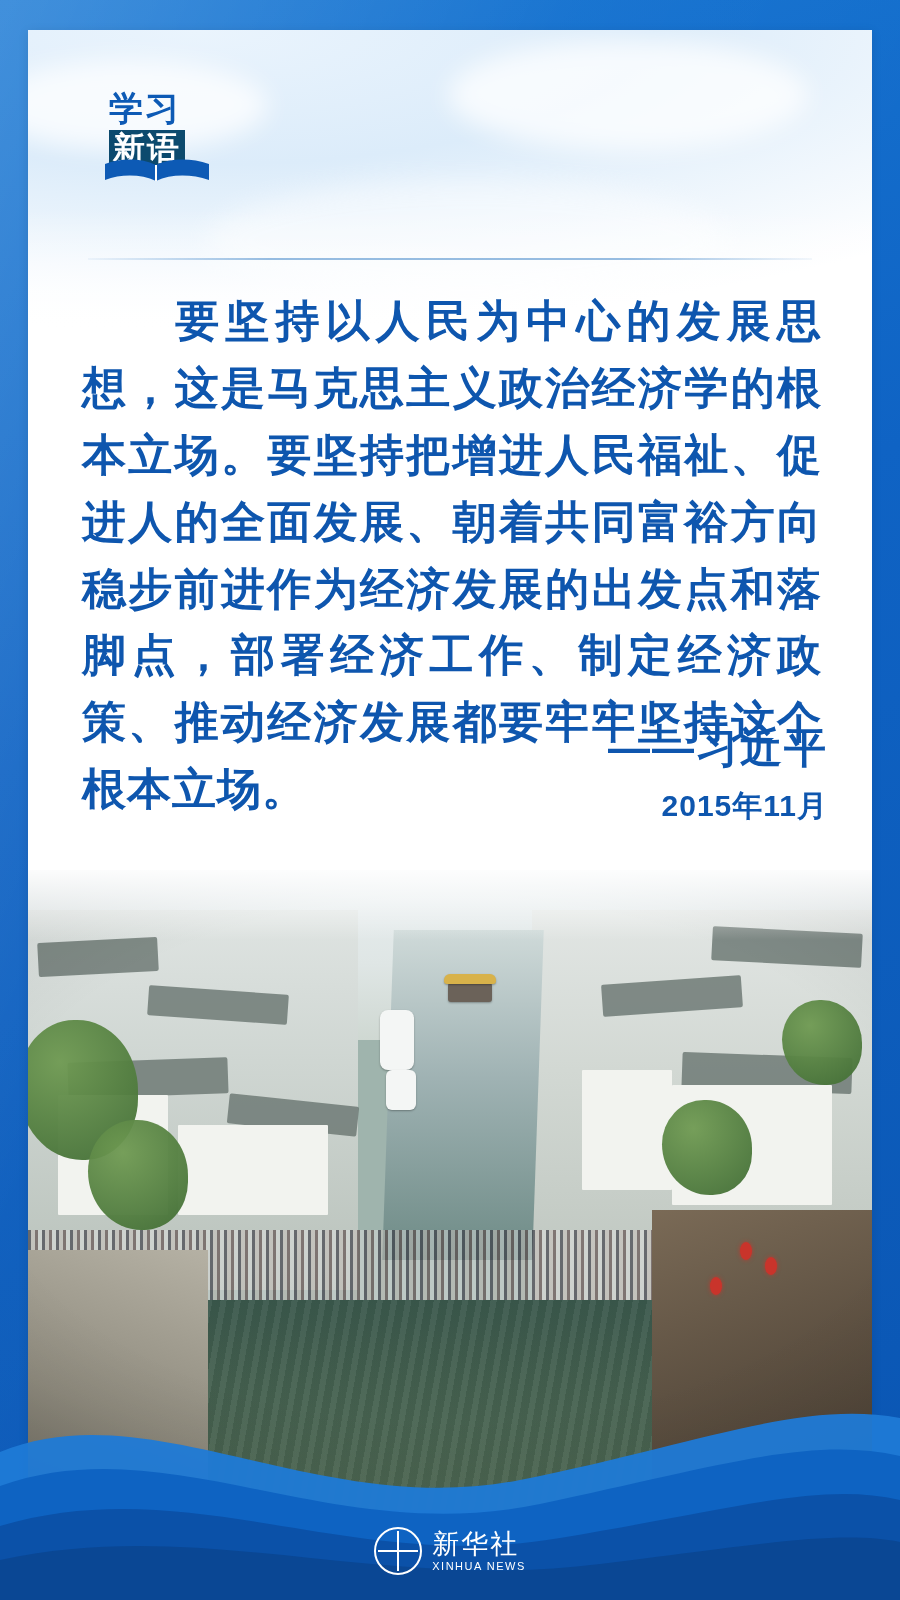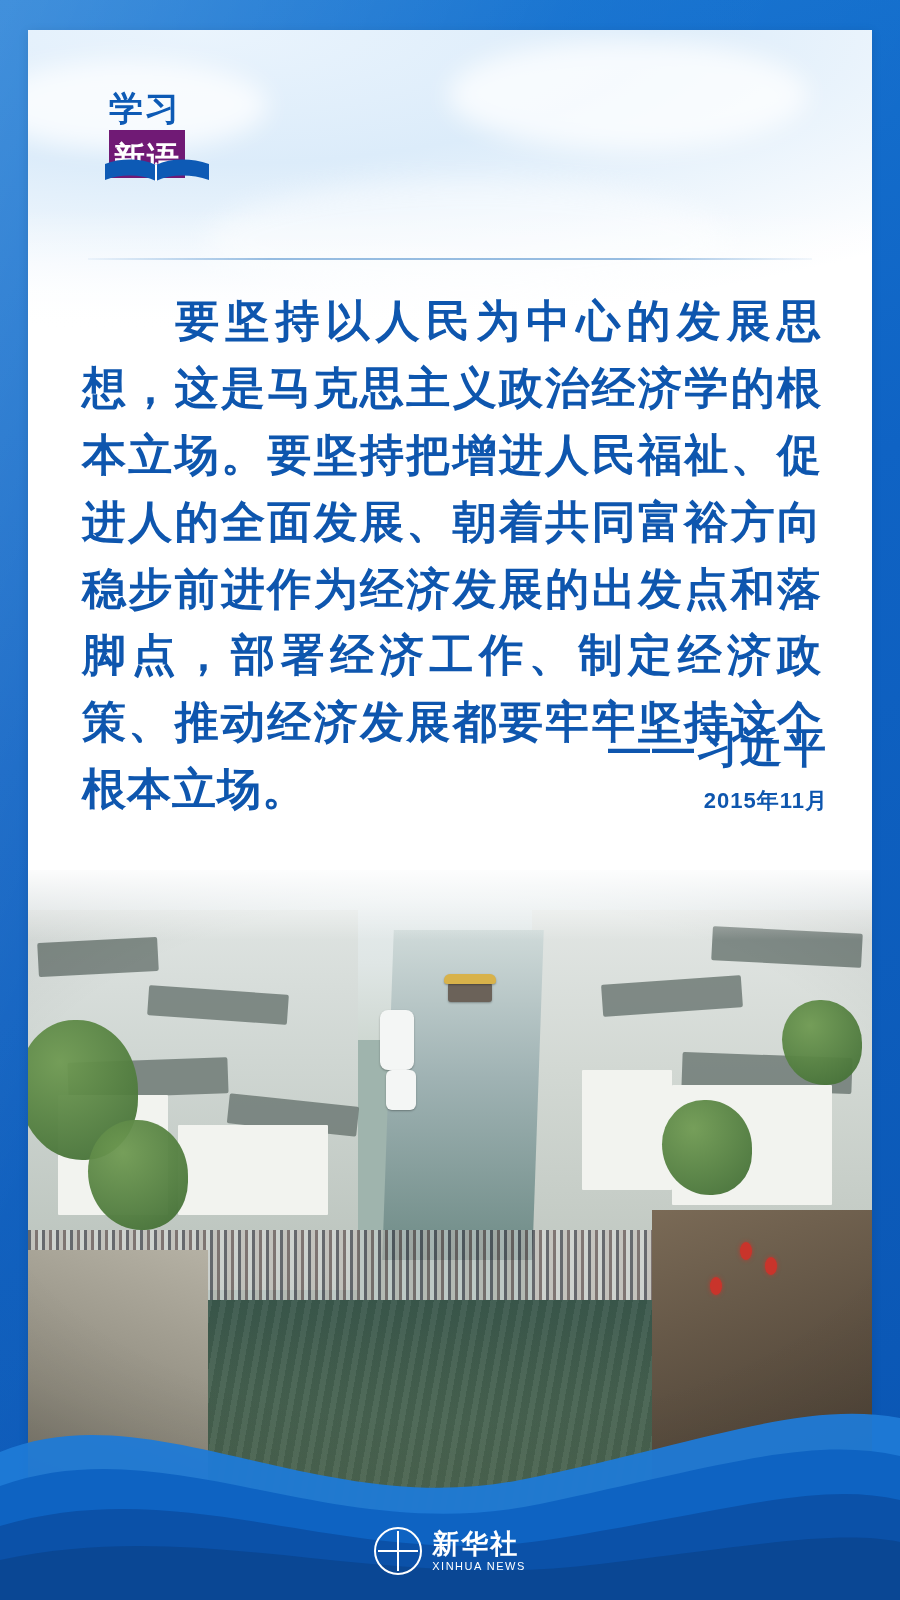--- a/index.html
+++ b/index.html
@@ -103,24 +103,24 @@
     font-weight: bold;
     line-height: 1;
   }
   .logo-seal .g-row {
     display: flex;
     gap: 4px;
   }
   .logo-seal .g1 { font-size: 34px; letter-spacing: 2px; }
   .logo-seal .g2 {
     margin-top: 4px;
-    background: #701a75;
+    background: #0c4a6e;
     color: #ffffff;
     font-size: 32px;
-    padding: 12px 4px 4px 4px;
+    padding: 2px 4px 4px 4px;
     display: inline-block;
     letter-spacing: 2px;
   }
 
   .header-title {
     position: absolute;
     left: 232px;
     top: 86px;
     font-size: 62px;
     font-weight: bold;
@@ -162,21 +162,21 @@
     text-align: right;
     color: #0e56ae;
   }
   .attrib .author {
     font-size: 42px;
     font-weight: bold;
     letter-spacing: 2px;
     margin-bottom: 10px;
   }
   .attrib .date {
-    font-size: 22px;
+    font-size: 30px;
     font-weight: bold;
     letter-spacing: 1px;
     margin-bottom: 4px;
   }
   .attrib .occasion {
     font-size: 28px;
     font-weight: bold;
     letter-spacing: 0.5px;
   }
 
@@ -360,21 +360,21 @@
     content:"";
     position:absolute; left:50%; top:2px; bottom:2px; width:0;
     border-left:2px solid #ffffff; transform:translateX(-1px);
   }
   .xinhua .globe::after{
     content:"";
     position:absolute; top:50%; left:2px; right:2px; height:0;
     border-top:2px solid #ffffff; transform:translateY(-1px);
   }
   .xinhua .txt { color:#ffffff; line-height:1.1; text-align:left; }
-  .xinhua .cn { font-size: 27px; font-weight:bold; letter-spacing:2px; font-family:"Liberation Serif","DejaVu Serif",serif; }
+  .xinhua .cn { font-size: 27px; font-weight:normal; letter-spacing:2px; font-family:"Liberation Serif","DejaVu Serif",serif; }
   .xinhua .en { font-size: 11px; letter-spacing: 1.5px; }
 </style>
 </head>
 <body>
 
 <div class="poster">
 
   <div class="card">
 
     <div class="card-sky">

